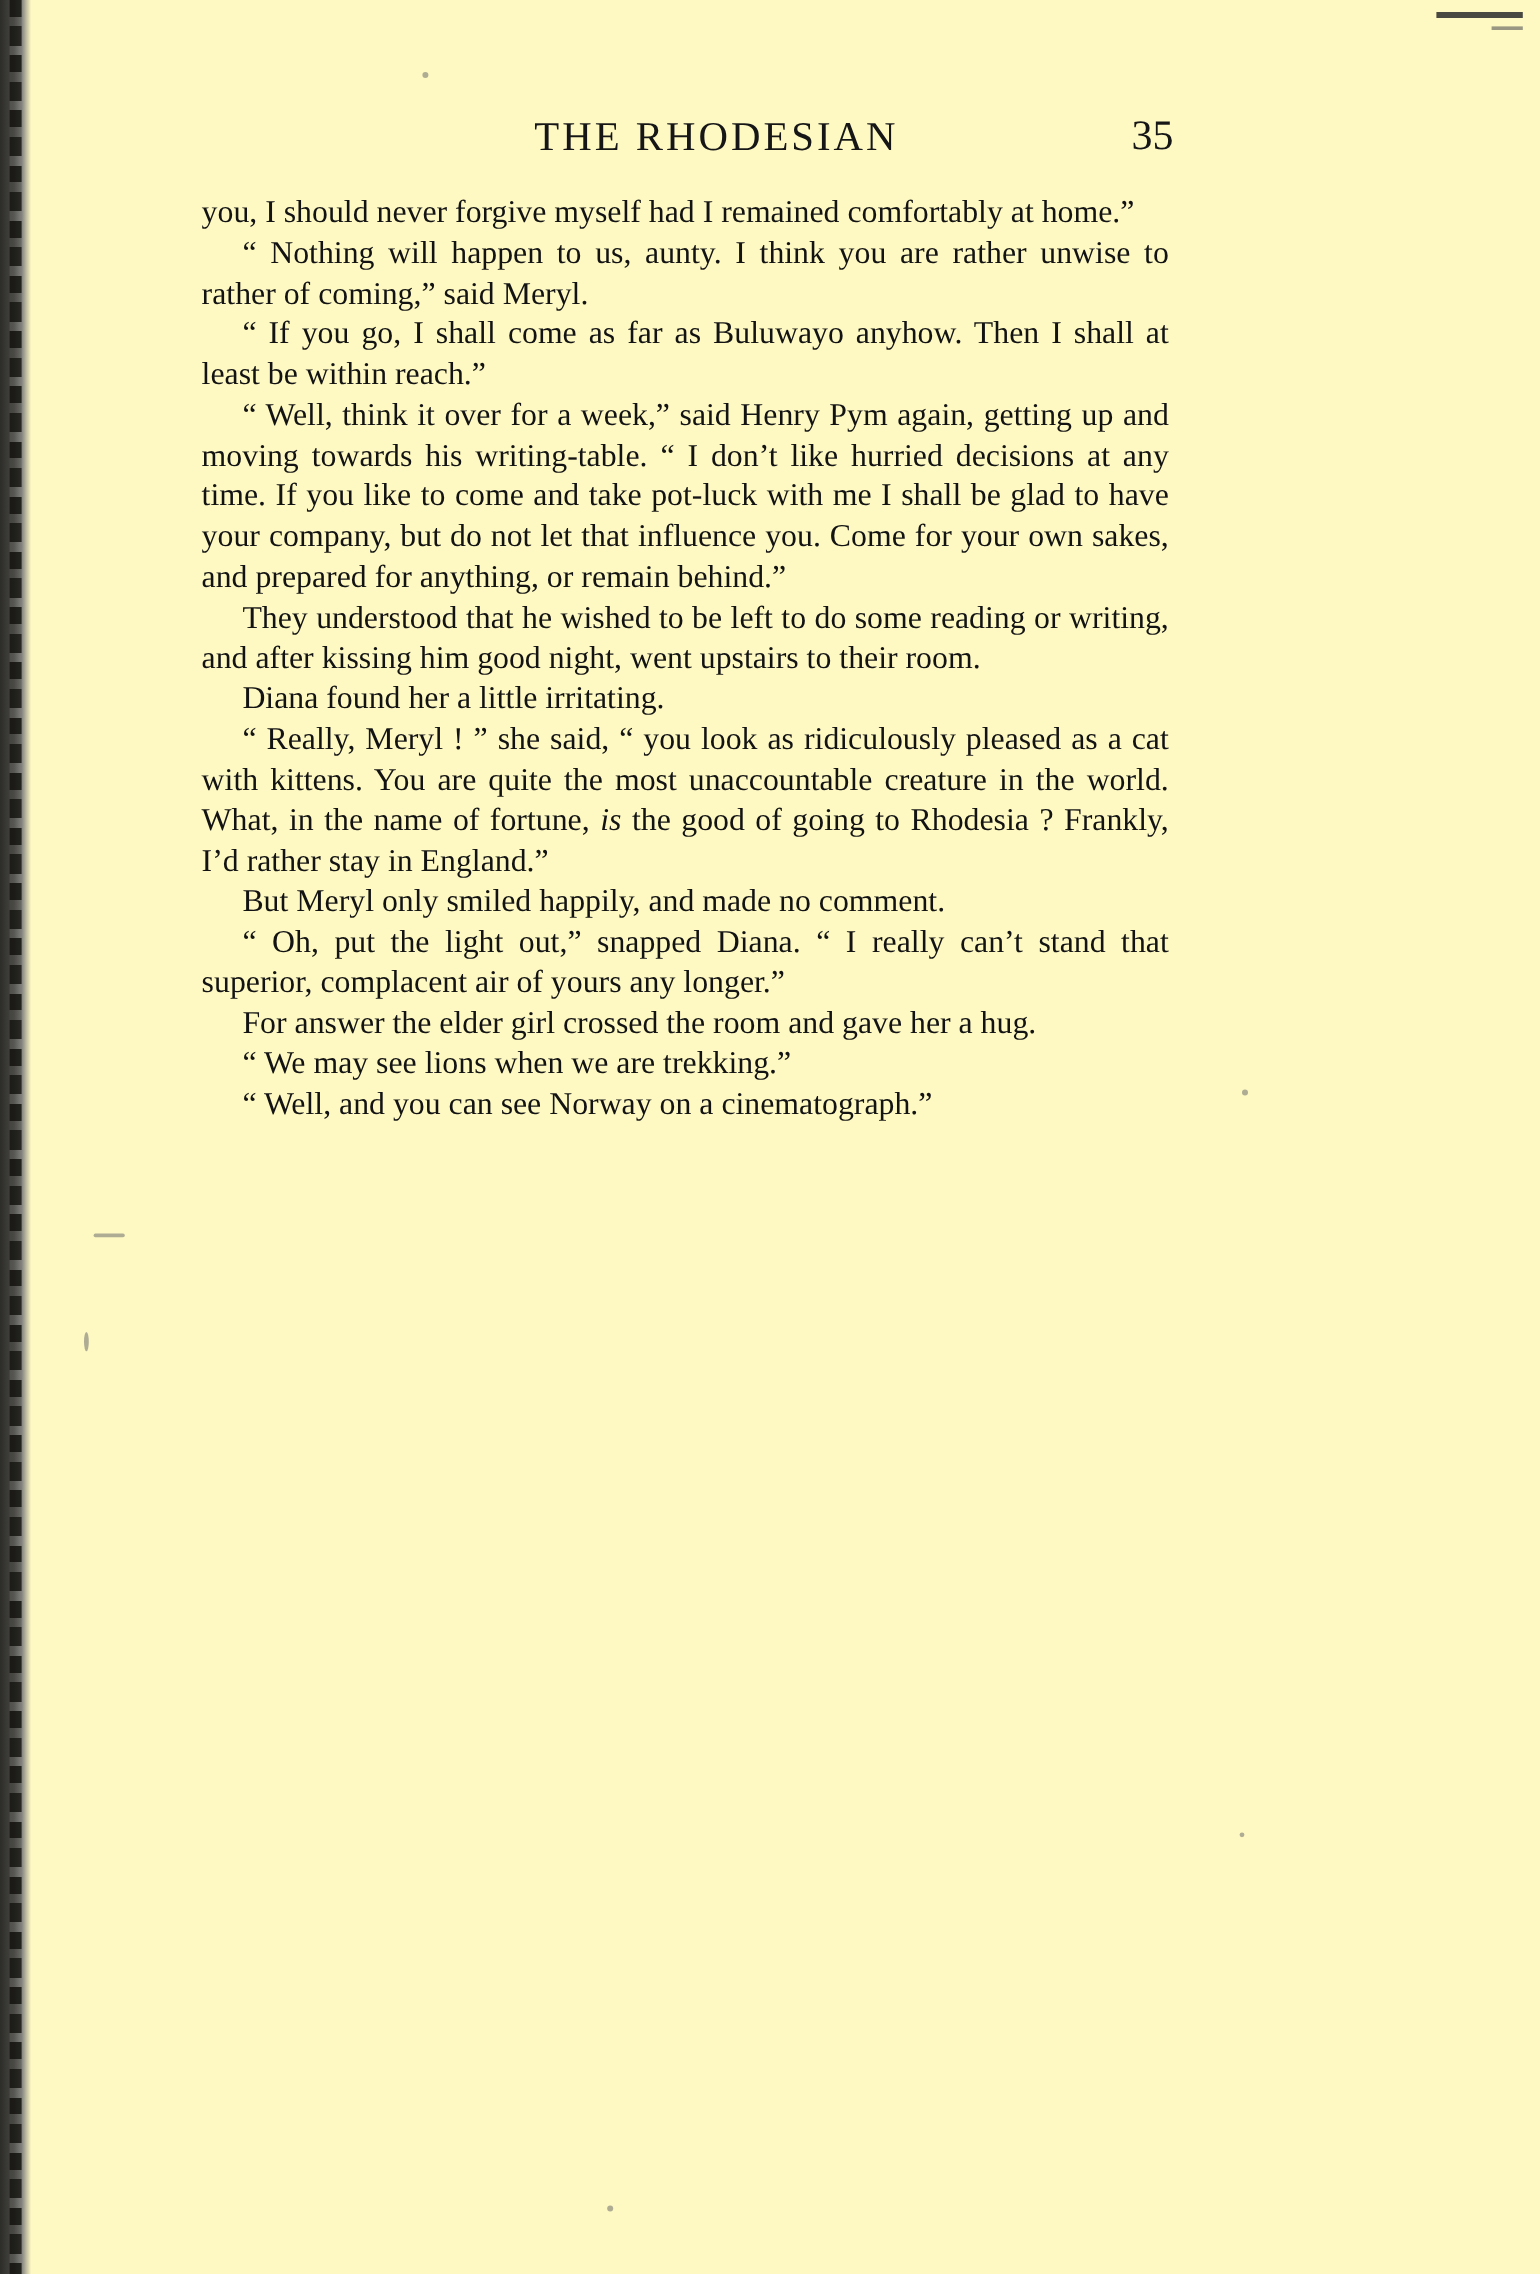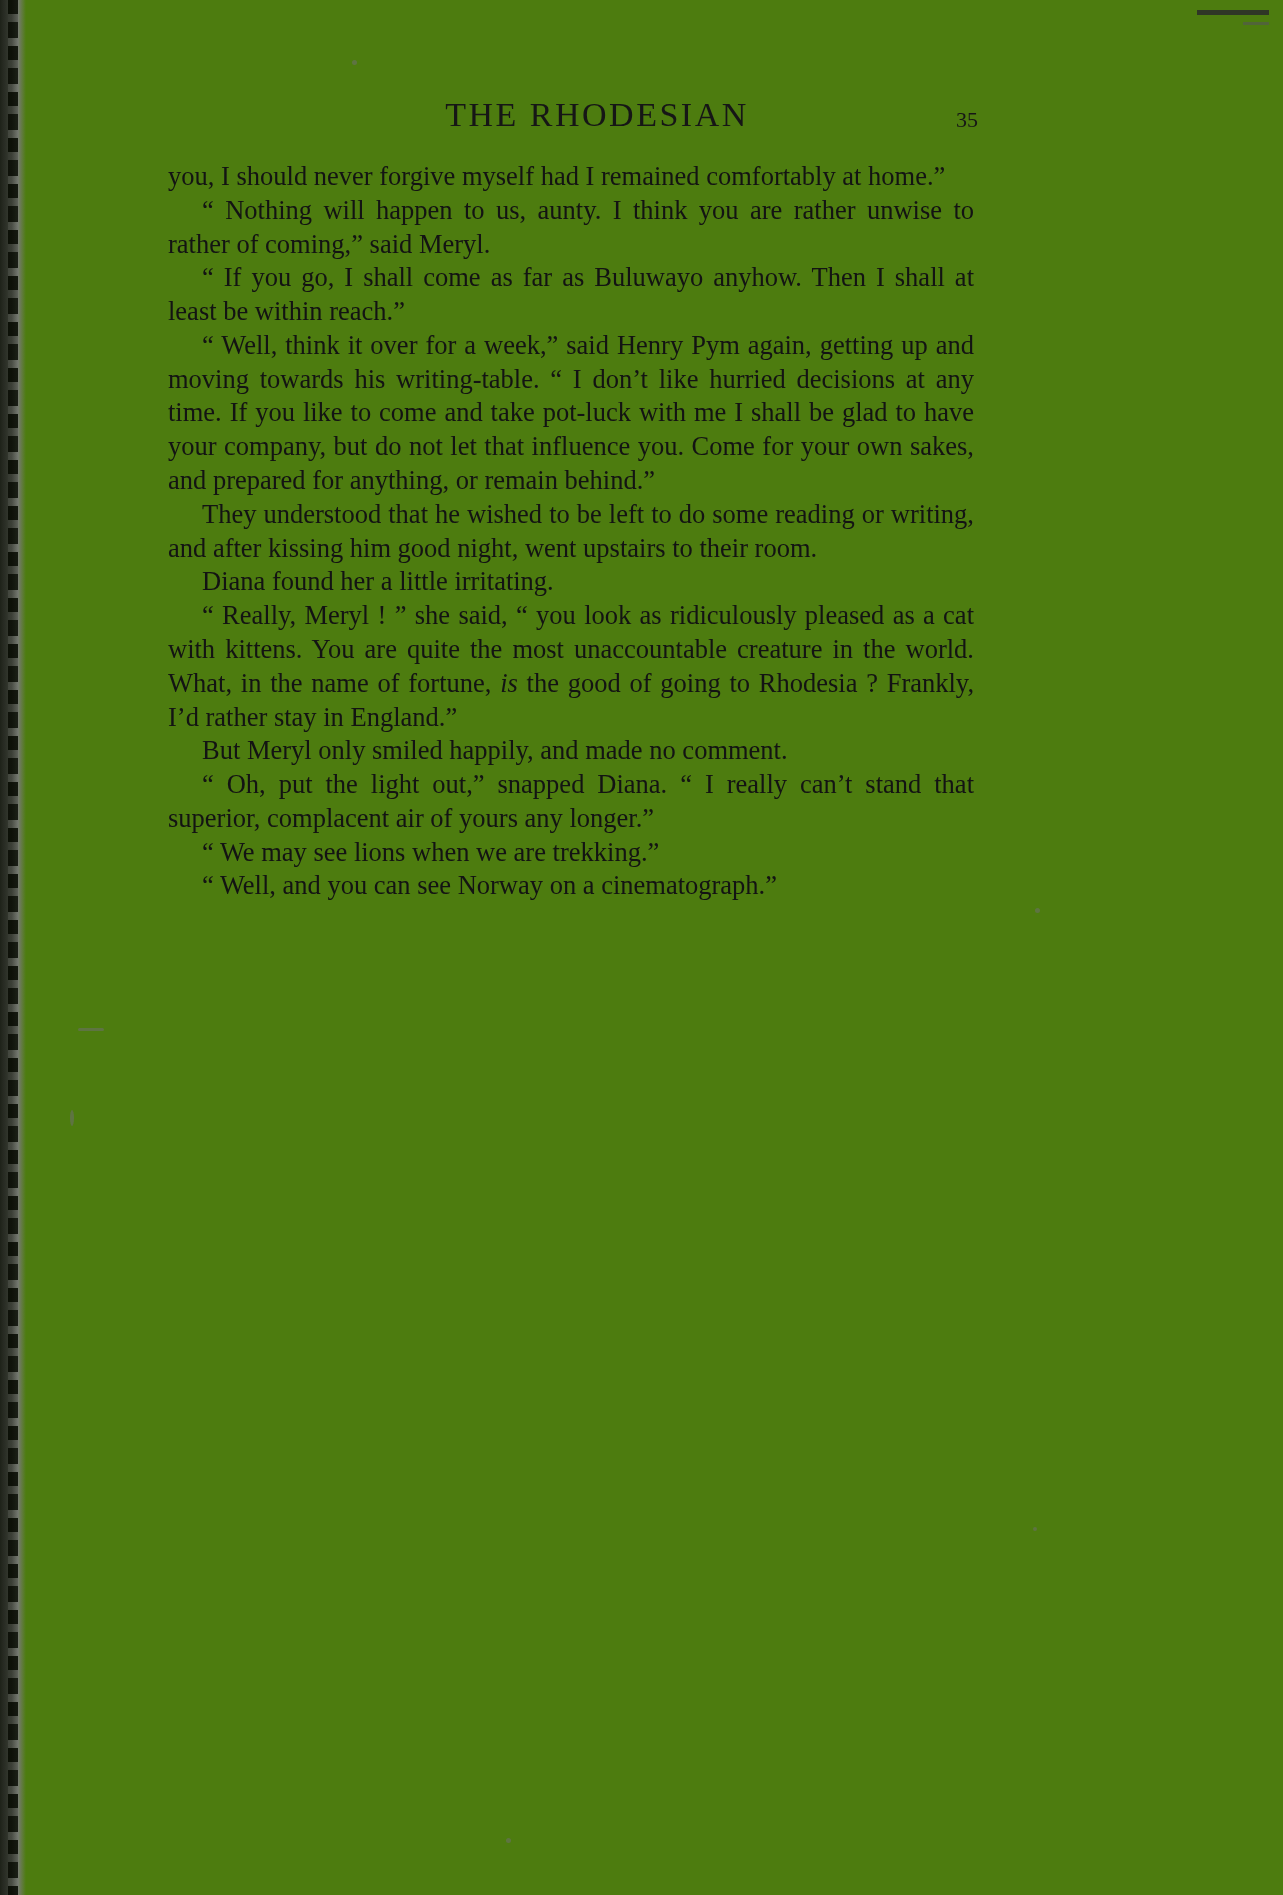--- a/index.html
+++ b/index.html
@@ -4,21 +4,21 @@
 <style>
   html, body {
     margin: 0;
     padding: 0;
     background: #ffffff;
   }
   .page {
     position: relative;
     width: 1283px;
     height: 1895px;
-    background: #4d7c0f;
+    background: #fef9c3;
     overflow: hidden;
     font-family: "Liberation Serif", serif;
   }
   
   .scan-edge {
     position: absolute;
     left: 0;
     top: 0;
     width: 26px;
     height: 100%;
@@ -82,21 +82,21 @@
     letter-spacing: 2.5px;
     color: #161616;
     margin: 0 auto 0 auto;
     padding-left: 52px;
     white-space: nowrap;
   }
   .folio {
     position: absolute;
     right: -4px;
     bottom: 1px;
-    font-size: 22px;
+    font-size: 35px;
     color: #161616;
   }
 
   .body-text {
     font-size: 26.5px;
     line-height: 1.275;
     color: #131313;
     text-align: justify;
     text-justify: inter-word;
   }
@@ -146,18 +146,19 @@
     <div class="body-text">
       <p class="noindent">you, I should never forgive myself had I remained comfortably at home.”</p>
       <p class="indent">“ Nothing will happen to us, aunty. I think you are rather unwise to rather of coming,” said Meryl.</p>
       <p class="indent">“ If you go, I shall come as far as Buluwayo anyhow. Then I shall at least be within reach.”</p>
       <p class="indent">“ Well, think it over for a week,” said Henry Pym again, getting up and moving towards his writing-table. “ I don’t like hurried decisions at any time. If you like to come and take pot-luck with me I shall be glad to have your company, but do not let that influence you. Come for your own sakes, and prepared for anything, or remain behind.”</p>
       <p class="indent">They understood that he wished to be left to do some reading or writing, and after kissing him good night, went upstairs to their room.</p>
       <p class="indent">Diana found her a little irritating.</p>
       <p class="indent"><span>“ Really, Meryl ! ” she said, “ you look as ridiculously pleased as a cat with kittens. You are quite the most unaccountable creature in the world. What, in the name of fortune, </span><span class="it">is</span><span> the good of going to Rhodesia ? Frankly, I’d rather stay in England.”</span></p>
       <p class="indent">But Meryl only smiled happily, and made no comment.</p>
       <p class="indent">“ Oh, put the light out,” snapped Diana. “ I really can’t stand that superior, complacent air of yours any longer.”</p>
+      <p class="indent">For answer the elder girl crossed the room and gave her a hug.</p>
       <p class="indent">“ We may see lions when we are trekking.”</p>
       <p class="indent">“ Well, and you can see Norway on a cinematograph.”</p>
     </div>
 
   </div>
 </div>
 
 </body></html>

